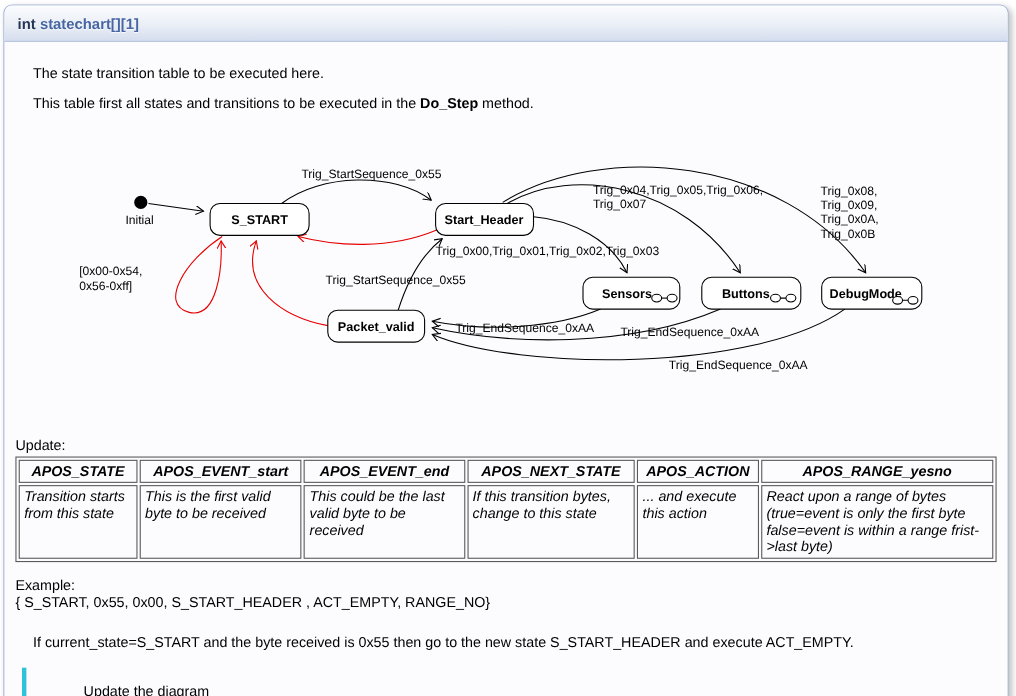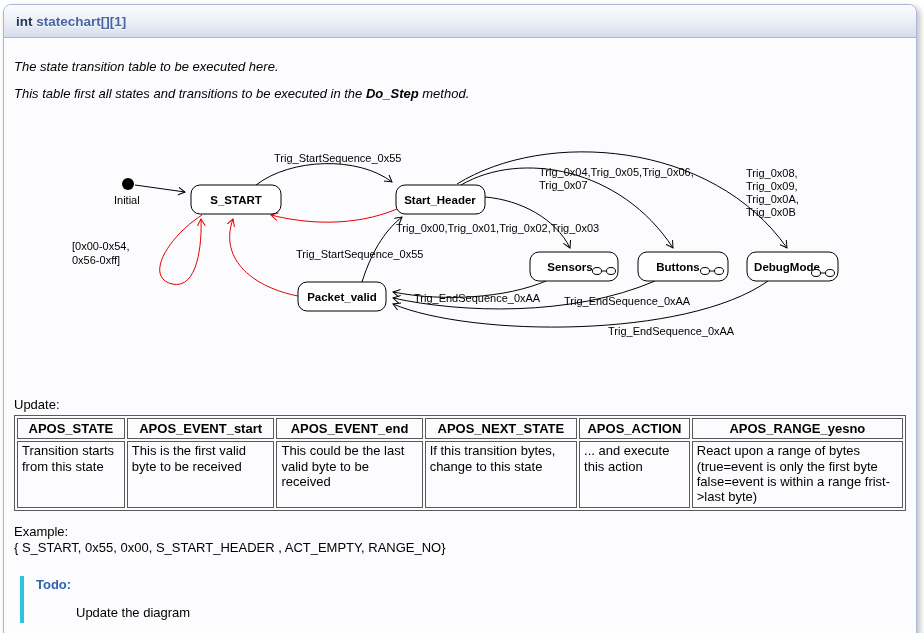--- a/index.html
+++ b/index.html
@@ -19,36 +19,36 @@
     background:linear-gradient(to bottom,#FBFCFE 0%, #EAEFF6 55%, #D5DDEE 100%);
     border-bottom:1px solid #A8B8D9;
     padding:9px 12px 8px;
     font-weight:bold;
     font-size:13.5px;
     color:#253555;
     text-shadow:0 1px 1px rgba(255,255,255,0.9);
   }
   .memtitle a { color:#4665A2; text-decoration:none; cursor:pointer; }
   .memdoc { padding:9px 10px 4px; }
-  .memdoc p { margin:12px 0;font-style:italic; }
+  .memdoc p { margin:12px 16px; }
   a.el { color:#000000; font-weight:bold; text-decoration:none; cursor:pointer; }
 
   .diagram { position:relative; height:266px; margin:24px 0 6px -8px; }
   .diagram svg { position:absolute; left:0; top:0; }
   .diagram text { font-size:11px; fill:#000; }
   .diagram .state-label { font-weight:bold; font-size:11.5px; }
   .diagram rect.state { fill:#ffffff; stroke:#000; stroke-width:1; }
   .diagram path.edge { fill:none; stroke:#000; stroke-width:1; }
   .diagram path.edge-red { fill:none; stroke:#E60000; stroke-width:1; }
   .diagram .cicon ellipse { fill:#fff; stroke:#000; stroke-width:1; }
   .diagram .cicon line { stroke:#000; stroke-width:1; }
 
   .format-label { margin:4px 0 3px 0; }
   table.format { border-collapse:separate; border-spacing:2px; border:1px solid #5a5a5a; background:#FCFCFE; }
-  table.format th, table.format td { border:1px solid #5a5a5a; padding:1px 4px 2px; vertical-align:top; font-size:13px; line-height:1.18; }
+  table.format th, table.format td { border:1px solid #5a5a5a; padding:1px 4px 2px; vertical-align:top; font-size:13px; line-height:1.18;font-style:italic; }
   table.format th { text-align:center; white-space:nowrap; padding:2px 6px; }
 
   .example-block { margin:13px 0 20px; line-height:1.25; }
   .explanation { margin:18px 0 10px; }
 
   dl.todo { margin:16px 0 10px 6px; padding:1px 0 1px 12px; border-left:4px solid #2EC3D8; }
   dl.todo dt { font-weight:bold; color:#2F65AF; }
   dl.todo dd { margin:13px 0 2px 40px; }
 </style>
 </head>
@@ -181,20 +181,20 @@
         <td>React upon a range of bytes (true=event is only the first byte false=event is within a range frist-&gt;last byte)</td>
       </tr>
     </tbody>
       </table>
 
     <div class="example-block">
       <div>Example:</div>
       <div>{ S_START, 0x55, 0x00, S_START_HEADER , ACT_EMPTY, RANGE_NO}</div>
     </div>
 
+    <p class="explanation">If current_state=S_START and the byte received is 0x55 then go to the new state S_START_HEADER and execute ACT_EMPTY.</p>
 
     <dl class="todo">
-      <dt>Todo:</dt>
       <dd>Update the diagram</dd>
     </dl>
 
   </div>
 </div>
 
 </body></html>

